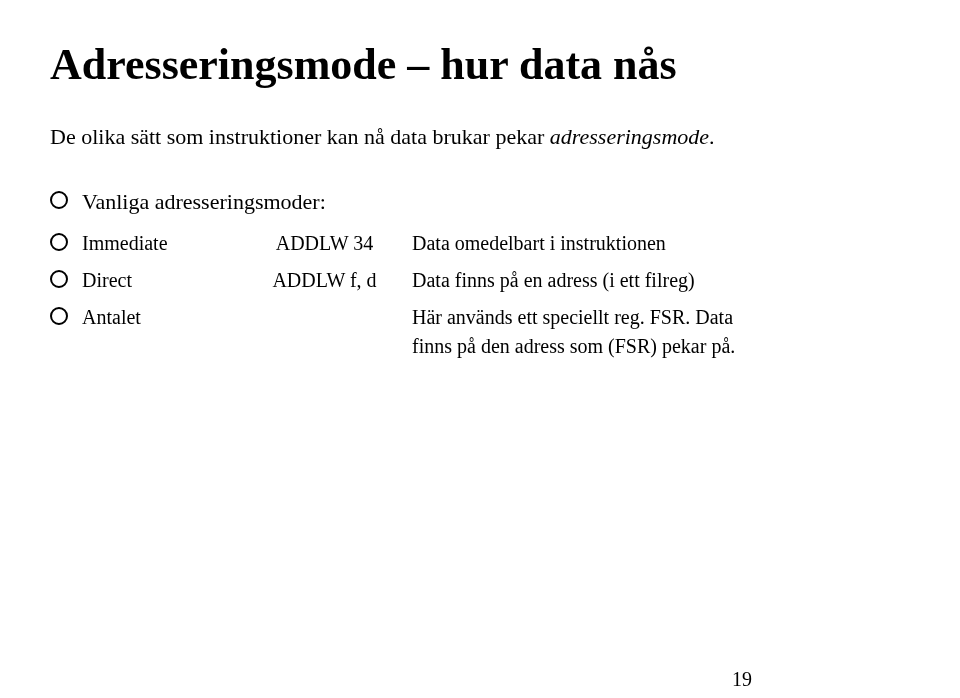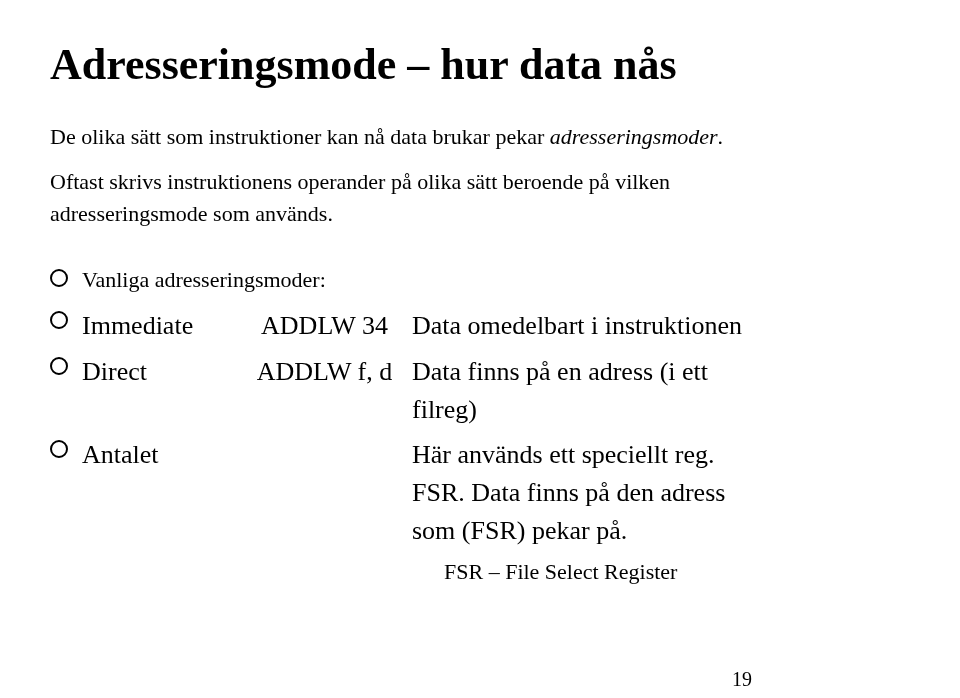--- a/index.html
+++ b/index.html
@@ -96,43 +96,42 @@
     }
 
     .mode-table-row {
       display: table-row;
     }
 
     .mode-table-cell {
       display: table-cell;
       padding: 1px 0;
       vertical-align: top;
-      font-size: 26px;
+      font-size: 20px;
       line-height: 1.45;
     }
 
     .col-name { width: 155px; }
     .col-code { width: 175px; text-align: center; }
     .col-desc { }
   </style>
 </head>
 <body>
 
 <div class="slide-container">
 
   <h1 class="slide-title">Adresseringsmode – hur data nås</h1>
 
   <div class="slide-body">
 
     <p class="paragraph">
-      <span>De olika sätt som instruktioner kan nå data brukar pekar </span><span class="italic">adresseringsmoder</span><span>.</span>
+      <span>De olika sätt som instruktioner kan nå data brukar pekar </span><span class="italic">adresseringsmode</span><span>.</span>
     </p>
 
 
-    <p class="paragraph">Oftast skrivs instruktionens operander på olika sätt beroende på vilken adresseringsmode som används.</p>
 
     <div class="vanliga-section">
       <ul class="bullet-list">
 
         <li class="bullet-item">
           <span class="bullet-dot"></span>
           <span class="bullet-content vanliga-label">Vanliga adresseringsmoder:</span>
         </li>
 
         <li class="bullet-item">
@@ -176,21 +175,20 @@
           </span>
         </li>
 
       </ul>
 
       <div style="padding-left: 32px; margin-left: 32px; margin-top: 2px;">
         <div style="display: table; width: 100%;">
           <div style="display: table-row;">
             <div style="display: table-cell; width: 155px;"></div>
             <div style="display: table-cell; width: 175px;"></div>
-            <div style="display: table-cell; font-size: 22px;">FSR – File Select Register</div>
           </div>
         </div>
       </div>
 
     </div>
 
   </div>
 
   <div class="page-number">19</div>
 

